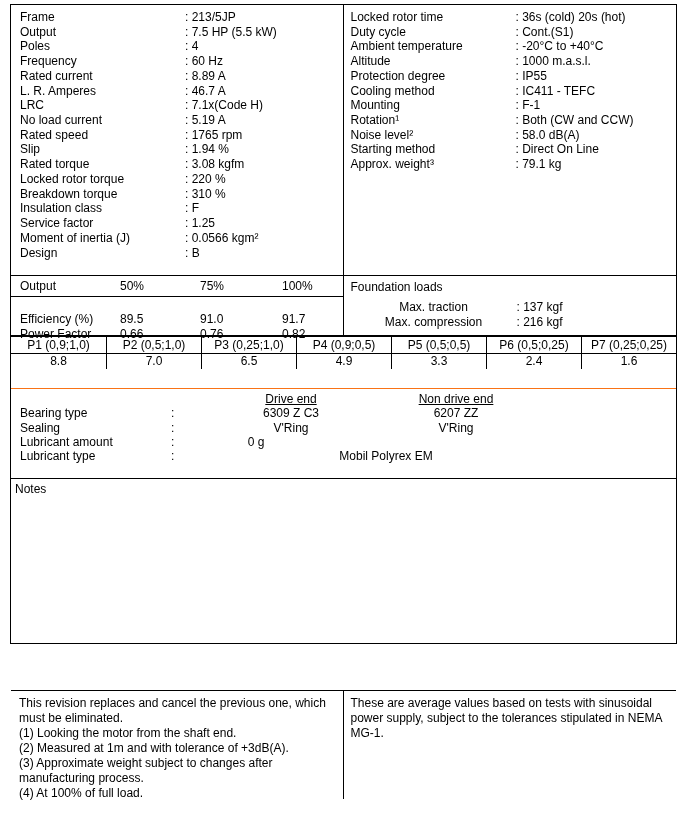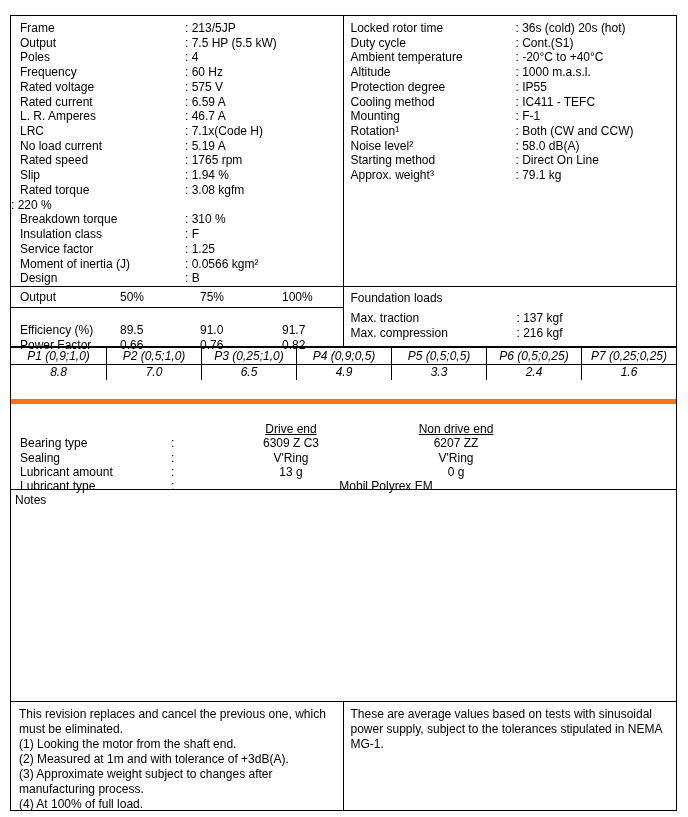--- a/index.html
+++ b/index.html
@@ -3,22 +3,22 @@
 <meta charset="utf-8">
 <style>
   * { margin:0; padding:0; box-sizing:border-box; }
   html,body { background:#fff; }
   body {
     width:688px; height:817px; position:relative;
     font-family:"Liberation Sans", sans-serif;
     font-size:12px; color:#000;
   }
   .sheet {
-    position:absolute; left:10px; top:15px;
-    width:667px; height:796px;
+    position:absolute; left:10px; top:4px;
+    width:667px; height:640px;
     border:1px solid #000; background:#fff;
   }
 
   
   .specs { display:flex; height:270px; }
   .s-col { width:50%; padding-top:5px; line-height:14.72px; }
   .s-col.first { border-right:1px solid #000; }
   .s-row { display:flex; }
   .s-label { width:174px; padding-left:9px; white-space:nowrap; }
   .s-col.second .s-label { padding-left:7px; width:172px; }
@@ -26,38 +26,38 @@
   .s-value::before { content:": "; white-space:pre; }
 
   
   .midrow { display:flex; height:60px; border-top:1px solid #000; }
   .half { width:50%; }
   .half.first { border-right:1px solid #000; }
   .o-row { display:flex; padding-left:9px; line-height:15px; }
   .o-head { height:21px; border-bottom:1px solid #000; align-items:center; }
   .o-head + .o-row { margin-top:15px; }
   .oc0 { width:100px; } .oc1 { width:80px; } .oc2 { width:82px; } .oc3 { flex:1; }
-  .fnd { padding-left:7px; }
+  .fnd { padding-left:7px;text-align:center; }
   .f-title { height:21px; display:flex; align-items:center; }
   .f-title + .f-row { margin-top:3px; }
   .f-row { display:flex; line-height:15px; }
   .f-label { width:166px; }
   .f-value::before { content:": "; white-space:pre; }
 
   
   .losses { border-top:1px solid #000; height:53px; }
   .losses-title { height:19px; padding-left:9px; display:flex; align-items:center; }
-  .losses-grid { display:grid; grid-template-columns:repeat(7,1fr);font-style:italic; }
+  .losses-grid { display:grid; grid-template-columns:repeat(7,1fr); }
   .l-cell { text-align:center; border-top:1px solid #000; border-left:1px solid #000; }
   .l-cell:nth-child(7n+1) { border-left:none; }
   .l-head { height:17px; line-height:16px; }
   .l-val { height:16px; line-height:15px; }
 
   
-  .bearings { border-top:5px solid #f97316; height:90px; padding-top:18px; line-height:14.3px; }
+  .bearings { border-top:1px solid #f97316; height:90px; padding-top:3px; line-height:14.3px; }
   .b-row { display:flex; }
   .b-label { width:160px; padding-left:9px; white-space:nowrap; }
   .b-colon { width:20px; }
   .colon::before { content:":"; }
   .b-c1 { width:200px; text-align:center; }
   .b-c2 { width:130px; text-align:center; }
   .b-span { width:390px; text-align:center; }
   .underlined { text-decoration:underline; }
 
   
@@ -86,26 +86,22 @@
         </div>
         <div class="s-row">
           <span class="s-label">Poles</span>
           <span class="s-value">4</span>
         </div>
         <div class="s-row">
           <span class="s-label">Frequency</span>
           <span class="s-value">60 Hz</span>
         </div>
         <div class="s-row">
-          <span class="s-label">Rated voltage</span>
-          <span class="s-value">575 V</span>
-        </div>
-        <div class="s-row">
           <span class="s-label">Rated current</span>
-          <span class="s-value">6.59 A</span>
+          <span class="s-value">8.89 A</span>
         </div>
         <div class="s-row">
           <span class="s-label">L. R. Amperes</span>
           <span class="s-value">46.7 A</span>
         </div>
         <div class="s-row">
           <span class="s-label">LRC</span>
           <span class="s-value">7.1x(Code H)</span>
         </div>
         <div class="s-row">
@@ -118,20 +114,21 @@
         </div>
         <div class="s-row">
           <span class="s-label">Slip</span>
           <span class="s-value">1.94 %</span>
         </div>
         <div class="s-row">
           <span class="s-label">Rated torque</span>
           <span class="s-value">3.08 kgfm</span>
         </div>
         <div class="s-row">
+          <span class="s-label">Locked rotor torque</span>
           <span class="s-value">220 %</span>
         </div>
         <div class="s-row">
           <span class="s-label">Breakdown torque</span>
           <span class="s-value">310 %</span>
         </div>
         <div class="s-row">
           <span class="s-label">Insulation class</span>
           <span class="s-value">F</span>
         </div>
@@ -265,21 +262,20 @@
         </div>
         <div class="b-row">
           <span class="b-label">Sealing</span>
           <span class="b-colon colon"></span>
           <span class="b-c1">V'Ring</span>
           <span class="b-c2">V'Ring</span>
         </div>
         <div class="b-row">
           <span class="b-label">Lubricant amount</span>
           <span class="b-colon colon"></span>
-          <span class="b-c1">13 g</span>
           <span class="b-c2">0 g</span>
         </div>
       </div>
     <div class="b-row">
       <span class="b-label">Lubricant type</span>
       <span class="b-colon colon"></span>
       <span class="b-span">Mobil Polyrex EM</span>
     </div>
   </section>
 

